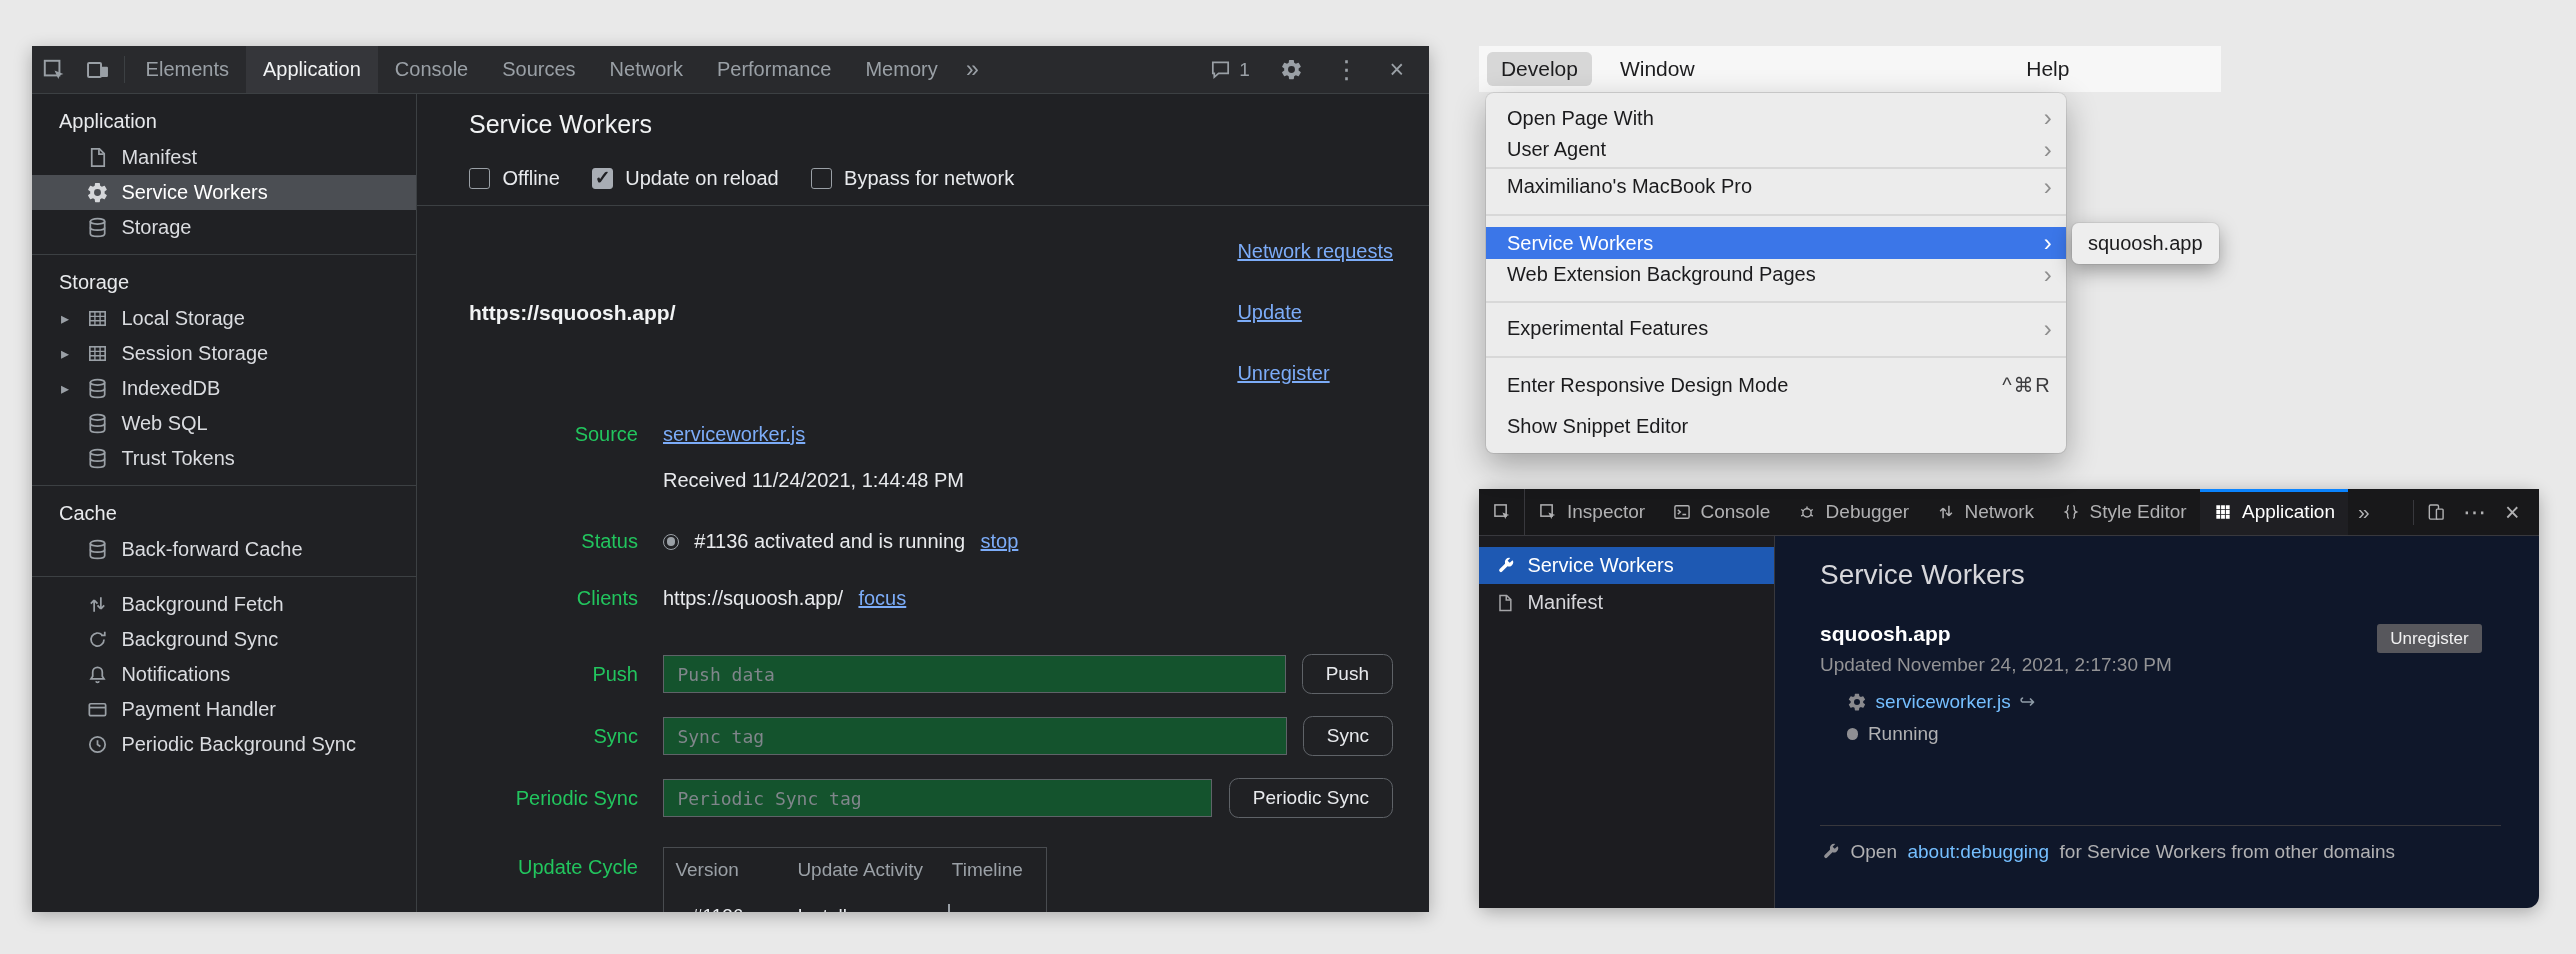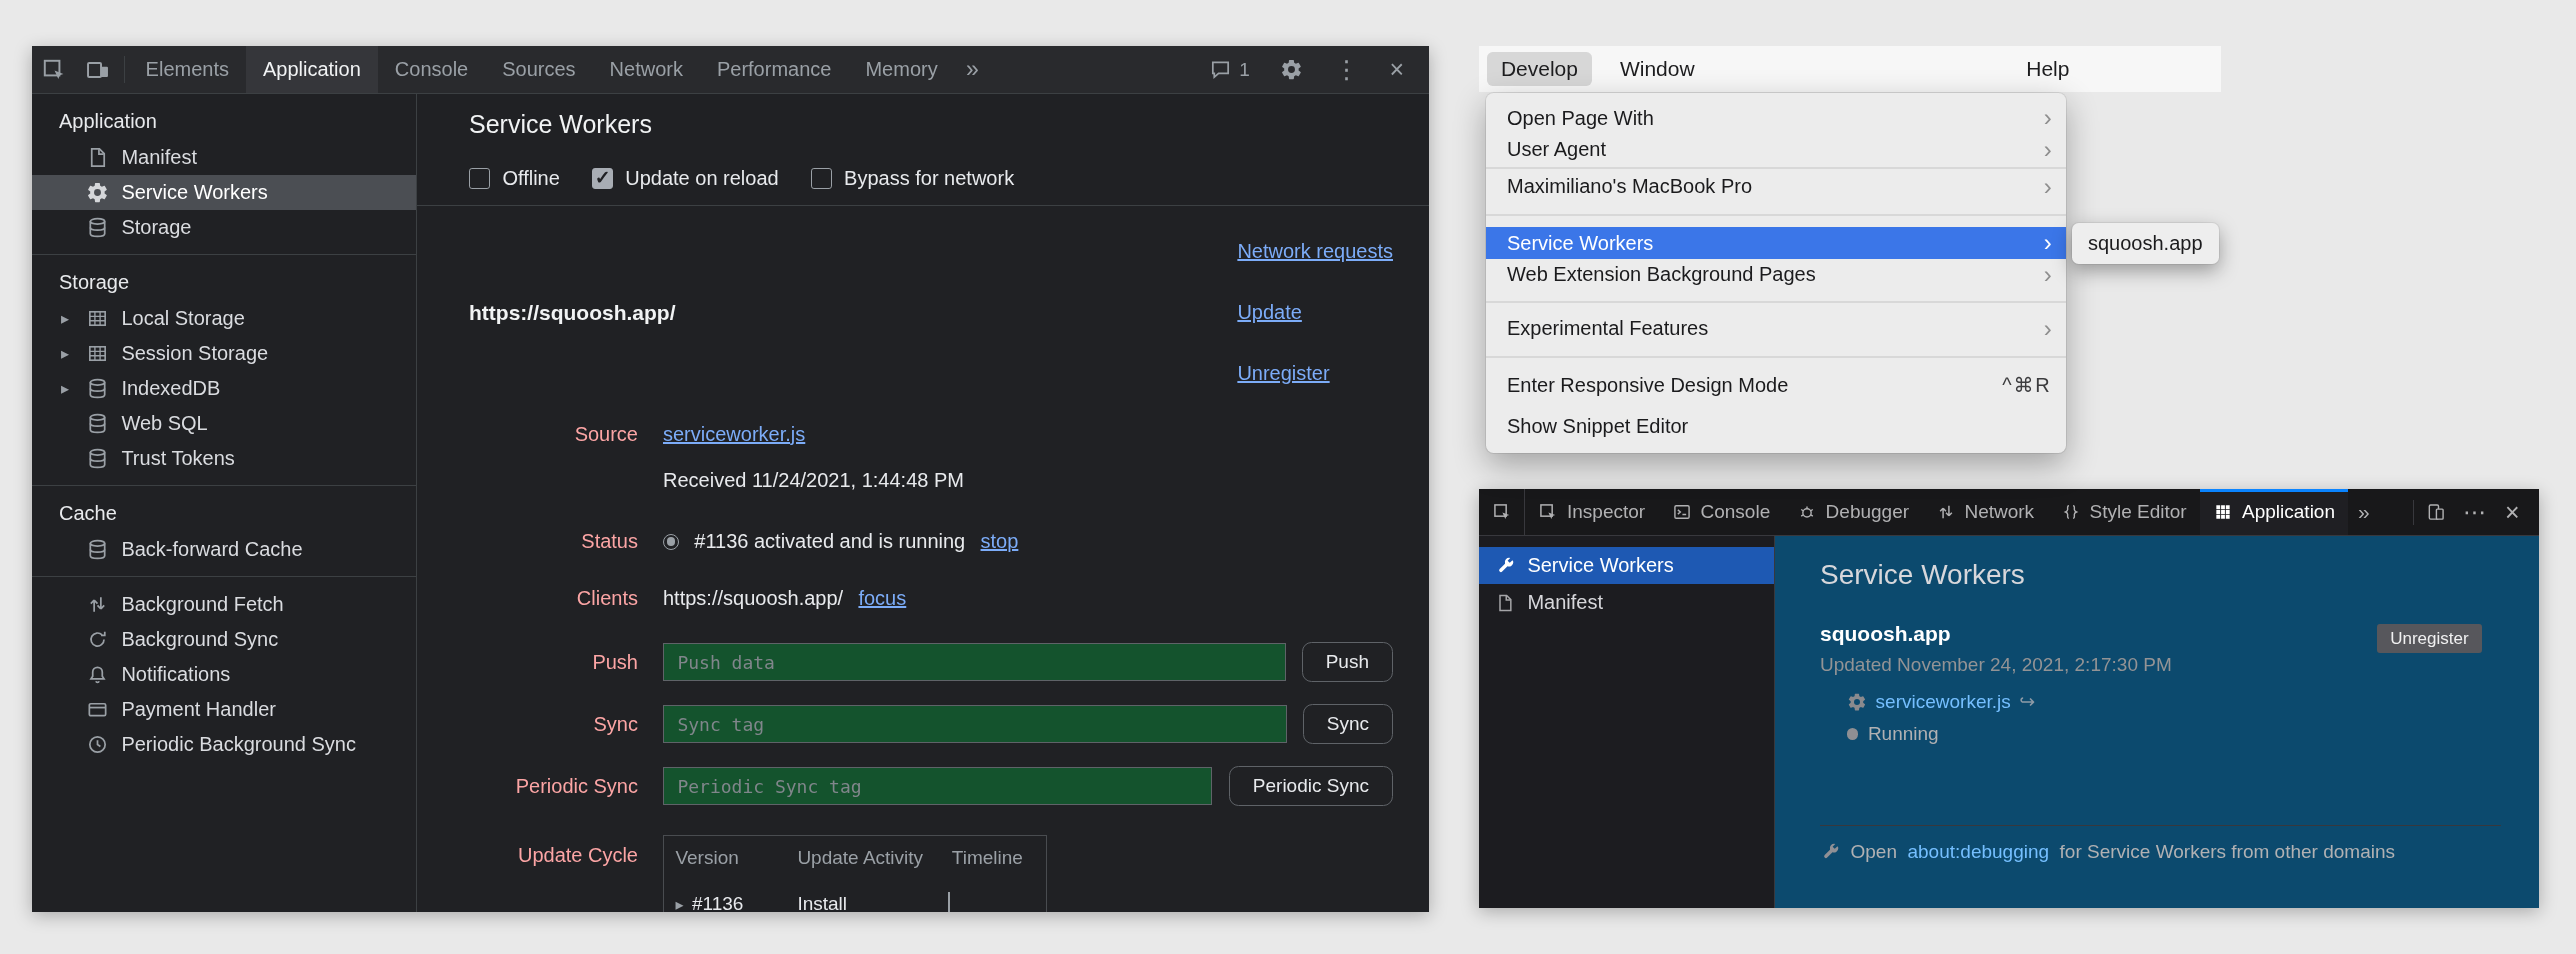--- a/index.html
+++ b/index.html
@@ -43,21 +43,21 @@
   .cbox { width:21px; height:21px; border:1.9px solid #9aa0a6; border-radius:2.9px; position:relative; flex:none; }
   .cbox.on { background:#a8adb4; border-color:#a8adb4; }
   .cbox.on::after { content:"✓"; position:absolute; left:1.9px; top:-2.9px; font-size:19px; color:#202124; font-weight:bold; }
 
   .c-content { flex:1; padding:34px 36px 0 52px; overflow:hidden; }
   .origin-row { display:flex; align-items:center; margin-bottom:38px; }
   .origin { font-size:21px; font-weight:bold; color:#f1f3f4; }
   .olinks { margin-left:auto; display:flex; gap:38px;flex-direction:column; }
   a.clink { color:#7cacf8; text-decoration:underline; font-size:20px; cursor:pointer; white-space:nowrap; }
   .frow { display:grid; grid-template-columns:169px 1fr; column-gap:25px; align-items:center; font-size:20px; }
-  .flabel { text-align:right; color:#fca5a5; white-space:nowrap; }
+  .flabel { text-align:right; color:#22c55e; white-space:nowrap; }
   .fval { display:flex; align-items:center; gap:15.3px; color:#e8eaed; min-width:0; }
   .cinput { width:631px; height:38px; background:#14532d; border:1px solid #5f6368; color:#e8eaed;
             font-family:"DejaVu Sans Mono",monospace; font-size:18px; padding:0 13.4px; }
   .cinput.short { width:549px; }
   .cinput::placeholder { color:#80868b; }
   .cbtn { margin-left:auto; height:40px; padding:0 23px; background:#202124; border:1px solid #5f6368; border-radius:9.5px;
           color:#e8eaed; font-size:19px; font-family:inherit; cursor:pointer; white-space:nowrap; }
   .ring { width:16px; height:16px; border:1.9px solid #9aa0a6; border-radius:50%; position:relative; flex:none; }
   .ring::after { content:""; position:absolute; inset:2.9px; background:#9aa0a6; border-radius:50%; }
 
@@ -83,22 +83,22 @@
   .smi .chev { margin-left:auto; color:#8e8e8e; font-size:24px; line-height:1; }
   .smi.sel { background:#3b76e8; color:#fff; }
   .smi.sel .chev { color:#fff; }
   .smi .shortcut { margin-left:auto; color:#3c3c3e; letter-spacing:1.9px; }
   .ssep { height:1.9px; background:#d8d8d8; }
   .stooltip { position:absolute; left:2072px; top:223px; height:41px; display:flex; align-items:center; padding:0 16px;
               background:#eeeeee; border-radius:6.7px; box-shadow:0 6.7px 19px rgba(0,0,0,.35), 0 0 0 1px rgba(0,0,0,.06);
               font-size:20px; color:#1b1b1d; z-index:6; cursor:pointer; }
 
   
-  .fwin { position:absolute; left:1479px; top:489px; width:1060px; height:419px; background:#0c4a6e; display:flex;
-          flex-direction:column; color:#b1b1b3; box-shadow:0 3.8px 17px rgba(0,0,0,.28); }
+  .fwin { position:absolute; left:1479px; top:489px; width:1060px; height:419px; background:#0f172a; display:flex;
+          flex-direction:column; color:#b1b1b3; box-shadow:0 3.8px 17px rgba(0,0,0,.28);border-radius:12px; }
   .f-toolbar { height:47px; flex:none; background:#18181a; border-bottom:1px solid #38383d; display:flex; align-items:stretch; font-size:19px; }
   .f-pick { width:46px; display:flex; align-items:center; justify-content:center; border-right:1px solid #38383d; color:#b1b1b3; cursor:pointer; }
   .ftab { display:flex; align-items:center; gap:8.6px; padding:0 13.4px; position:relative; color:#b1b1b3; white-space:nowrap; cursor:pointer; }
   .ftab.sel { color:#fff; background:#1f1f23; }
   .ftab.sel::before { content:""; position:absolute; left:0; right:0; top:0; height:2.9px; background:#0a84ff; }
   .f-more { display:flex; align-items:center; padding:0 9.5px; font-size:21px; cursor:pointer; }
   .f-right { margin-left:auto; display:flex; align-items:center; padding-right:7.6px; }
   .fbtn { width:38px; height:100%; display:flex; align-items:center; justify-content:center; cursor:pointer; }
   .f-rsep { width:1px; height:25px; background:#38383d; margin:auto 3.8px; }
   .f-body { flex:1; display:flex; min-height:0; }
@@ -397,21 +397,21 @@
 
         <div class="frow" style="margin-bottom:34px">
           <div class="flabel">Status</div>
           <div class="fval">
             <span class="ring"></span>
             <span>#1136 activated and is running</span>
             <a class="clink">stop</a>
           </div>
         </div>
 
-        <div class="frow" style="margin-bottom:32px">
+        <div class="frow" style="margin-bottom:44px">
           <div class="flabel">Clients</div>
           <div class="fval">
             <span>https://squoosh.app/</span>
             <a class="clink">focus</a>
           </div>
         </div>
 
         <div class="frow" style="margin-bottom:22px">
           <div class="flabel">Push</div>
           <div class="fval">

